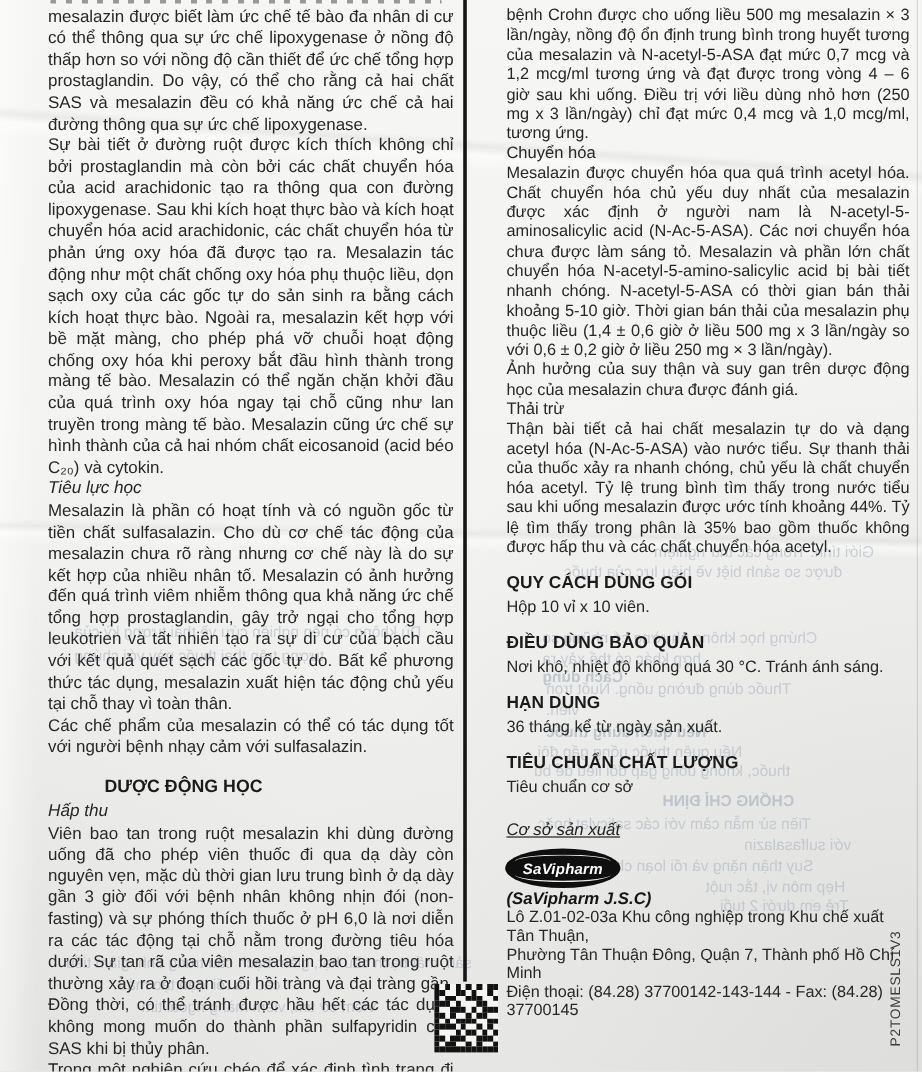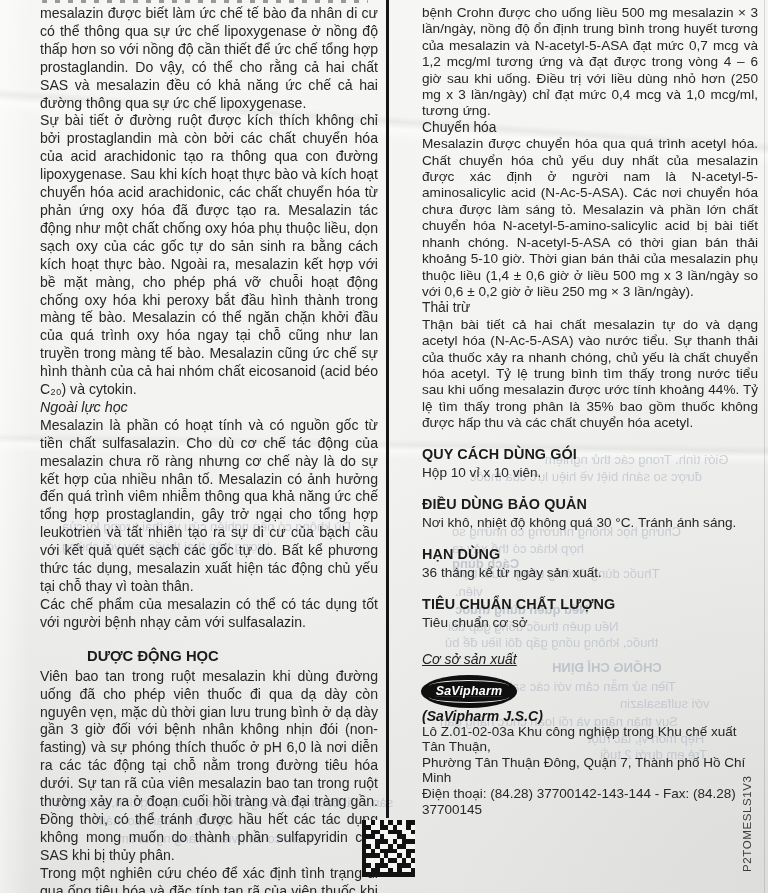--- a/index.html
+++ b/index.html
@@ -31,21 +31,21 @@
   .col-right .blk-iheading{font-size:13.8px;line-height:16.4px;}
   .col-right .blk-heading{font-weight:bold;font-size:14.4px;line-height:16.6px;margin-top:14px;margin-bottom:3px;color:#1b1b1b;letter-spacing:.1px;}
 
   .sliver{position:absolute;left:42px;top:0;width:326px;height:3px;opacity:.5;border-radius:1px;
     background:repeating-linear-gradient(90deg,#3b3b3b 0 5px,transparent 5px 13px);}
 
   
   .mfg{margin-top:19px;}
   .mfg-label{font-style:italic;text-decoration:underline;font-size:14px;margin-bottom:9px;color:#222;}
   .logo{width:94px;height:31px;background:#0f0f0f;border-radius:50%;position:relative;
-    display:flex;align-items:center;justify-content:center;box-shadow:0 0 0 1px #0f0f0f;text-decoration:underline;}
+    display:flex;align-items:center;justify-content:center;box-shadow:0 0 0 1px #0f0f0f;}
   .logo::before{content:"";position:absolute;left:7px;right:7px;top:4px;height:11px;
     border-top:1.4px solid rgba(255,255,255,.92);border-radius:50%;}
   .logo::after{content:"";position:absolute;left:7px;right:7px;bottom:4px;height:11px;
     border-bottom:1.4px solid rgba(255,255,255,.92);border-radius:50%;}
   .logo span{color:#fff;font-style:italic;font-weight:bold;font-size:12.5px;letter-spacing:.2px;}
   .logo-tagline{font-family:"Liberation Serif",serif;font-size:8.2px;letter-spacing:1px;margin-top:4px;color:#2a2a2a;}
   .company-name{font-weight:bold;font-size:14.6px;margin-top:15px;color:#161616;}
   .company-short{font-weight:bold;font-style:italic;font-size:14px;margin-top:1px;color:#161616;}
   .addr{font-size:13.5px;line-height:15.6px;}
 
@@ -97,36 +97,38 @@
   <div class="ghost gr13">Suy thận nặng và rối loạn chức năng gan</div>
   <div class="ghost gr14">Hẹp môn vị, tắc ruột</div>
   <div class="ghost gr15">Trẻ em dưới 2 tuổi</div>
 
   <div class="sliver"></div>
 
   <div class="col col-left">
     <div>
         <p class="blk blk-p">mesalazin được biết làm ức chế tế bào đa nhân di cư có thể thông qua sự ức chế lipoxygenase ở nồng độ thấp hơn so với nồng độ cần thiết để ức chế tổng hợp prostaglandin. Do vậy, có thể cho rằng cả hai chất SAS và mesalazin đều có khả năng ức chế cả hai đường thông qua sự ức chế lipoxygenase.</p>
         <p class="blk blk-p">Sự bài tiết ở đường ruột được kích thích không chỉ bởi prostaglandin mà còn bởi các chất chuyển hóa của acid arachidonic tạo ra thông qua con đường lipoxygenase. Sau khi kích hoạt thực bào và kích hoạt chuyển hóa acid arachidonic, các chất chuyển hóa từ phản ứng oxy hóa đã được tạo ra. Mesalazin tác động như một chất chống oxy hóa phụ thuộc liều, dọn sạch oxy của các gốc tự do sản sinh ra bằng cách kích hoạt thực bào. Ngoài ra, mesalazin kết hợp với bề mặt màng, cho phép phá vỡ chuỗi hoạt động chống oxy hóa khi peroxy bắt đầu hình thành trong màng tế bào. Mesalazin có thể ngăn chặn khởi đầu của quá trình oxy hóa ngay tại chỗ cũng như lan truyền trong màng tế bào. Mesalazin cũng ức chế sự hình thành của cả hai nhóm chất eicosanoid (acid béo C₂₀) và cytokin.</p>
-        <div class="blk blk-iheading">Ngoài lực học</div>
+        <div class="blk blk-iheading">Tiêu lực học</div>
         <p class="blk blk-p">Mesalazin là phần có hoạt tính và có nguồn gốc từ tiền chất sulfasalazin. Cho dù cơ chế tác động của mesalazin chưa rõ ràng nhưng cơ chế này là do sự kết hợp của nhiều nhân tố. Mesalazin có ảnh hưởng đến quá trình viêm nhiễm thông qua khả năng ức chế tổng hợp prostaglandin, gây trở ngại cho tổng hợp leukotrien và tất nhiên tạo ra sự di cư của bạch cầu với kết quả quét sạch các gốc tự do. Bất kể phương thức tác dụng, mesalazin xuất hiện tác động chủ yếu tại chỗ thay vì toàn thân.</p>
         <p class="blk blk-p">Các chế phẩm của mesalazin có thể có tác dụng tốt với người bệnh nhạy cảm với sulfasalazin.</p>
         <div class="blk blk-heading">DƯỢC ĐỘNG HỌC</div>
+        <div class="blk blk-iheading">Hấp thu</div>
         <p class="blk blk-p">Viên bao tan trong ruột mesalazin khi dùng đường uống đã cho phép viên thuốc đi qua dạ dày còn nguyên vẹn, mặc dù thời gian lưu trung bình ở dạ dày gần 3 giờ đối với bệnh nhân không nhịn đói (non-fasting) và sự phóng thích thuốc ở pH 6,0 là nơi diễn ra các tác động tại chỗ nằm trong đường tiêu hóa dưới. Sự tan rã của viên mesalazin bao tan trong ruột thường xảy ra ở đoạn cuối hồi tràng và đại tràng gần. Đồng thời, có thể tránh được hầu hết các tác dụng không mong muốn do thành phần sulfapyridin của SAS khi bị thủy phân.</p>
         <p class="blk blk-p">Trong một nghiên cứu chéo để xác định tình trạng đi qua ống tiêu hóa và đặc tính tan rã của viên thuốc khi dùng cùng với thức ăn và khi bụng rỗng (đói) ở người khỏe mạnh (n = 8), việc thoát khỏi dạ dày của viên mesalazin</p>
       </div>
   </div>
 
   <div class="divider"></div>
 
   <div class="col col-right">
     <div>
         <p class="blk blk-p">bệnh Crohn được cho uống liều 500 mg mesalazin × 3 lần/ngày, nồng độ ổn định trung bình trong huyết tương của mesalazin và N-acetyl-5-ASA đạt mức 0,7 mcg và 1,2 mcg/ml tương ứng và đạt được trong vòng 4 – 6 giờ sau khi uống. Điều trị với liều dùng nhỏ hơn (250 mg x 3 lần/ngày) chỉ đạt mức 0,4 mcg và 1,0 mcg/ml, tương ứng.</p>
         <div class="blk blk-iheading">Chuyển hóa</div>
         <p class="blk blk-p">Mesalazin được chuyển hóa qua quá trình acetyl hóa. Chất chuyển hóa chủ yếu duy nhất của mesalazin được xác định ở người nam là N-acetyl-5-aminosalicylic acid (N-Ac-5-ASA). Các nơi chuyển hóa chưa được làm sáng tỏ. Mesalazin và phần lớn chất chuyển hóa N-acetyl-5-amino-salicylic acid bị bài tiết nhanh chóng. N-acetyl-5-ASA có thời gian bán thải khoảng 5-10 giờ. Thời gian bán thải của mesalazin phụ thuộc liều (1,4 ± 0,6 giờ ở liều 500 mg x 3 lần/ngày so với 0,6 ± 0,2 giờ ở liều 250 mg × 3 lần/ngày).</p>
+        <p class="blk blk-p">Ảnh hưởng của suy thận và suy gan trên dược động học của mesalazin chưa được đánh giá.</p>
         <div class="blk blk-iheading">Thải trừ</div>
         <p class="blk blk-p">Thận bài tiết cả hai chất mesalazin tự do và dạng acetyl hóa (N-Ac-5-ASA) vào nước tiểu. Sự thanh thải của thuốc xảy ra nhanh chóng, chủ yếu là chất chuyển hóa acetyl. Tỷ lệ trung bình tìm thấy trong nước tiểu sau khi uống mesalazin được ước tính khoảng 44%. Tỷ lệ tìm thấy trong phân là 35% bao gồm thuốc không được hấp thu và các chất chuyển hóa acetyl.</p>
         <div class="blk blk-heading">QUY CÁCH DÙNG GÓI</div>
         <p class="blk blk-p">Hộp 10 vỉ x 10 viên.</p>
         <div class="blk blk-heading">ĐIỀU DÙNG BẢO QUẢN</div>
         <p class="blk blk-p">Nơi khô, nhiệt độ không quá 30 °C. Tránh ánh sáng.</p>
         <div class="blk blk-heading">HẠN DÙNG</div>
         <p class="blk blk-p">36 tháng kể từ ngày sản xuất.</p>
         <div class="blk blk-heading">TIÊU CHUẨN CHẤT LƯỢNG</div>
         <p class="blk blk-p">Tiêu chuẩn cơ sở</p>

